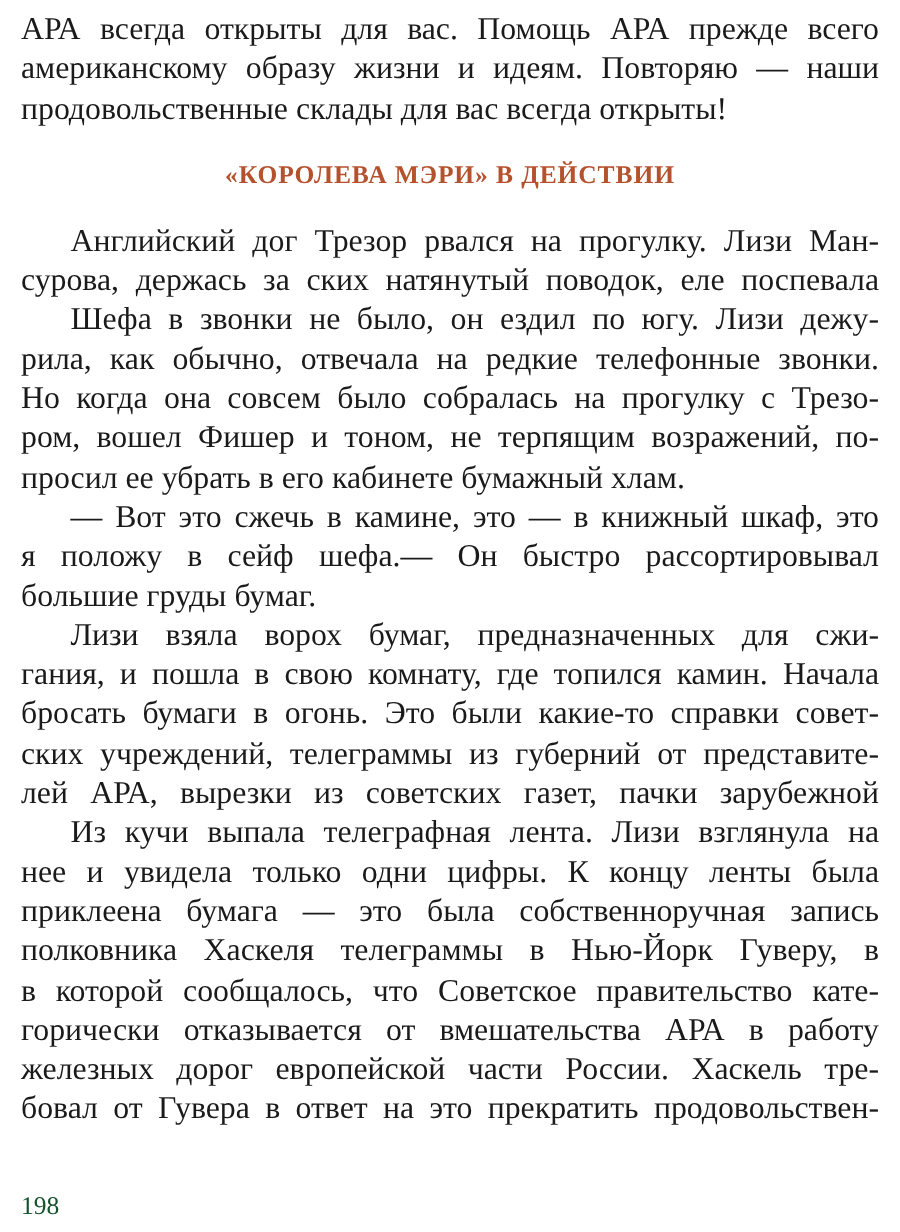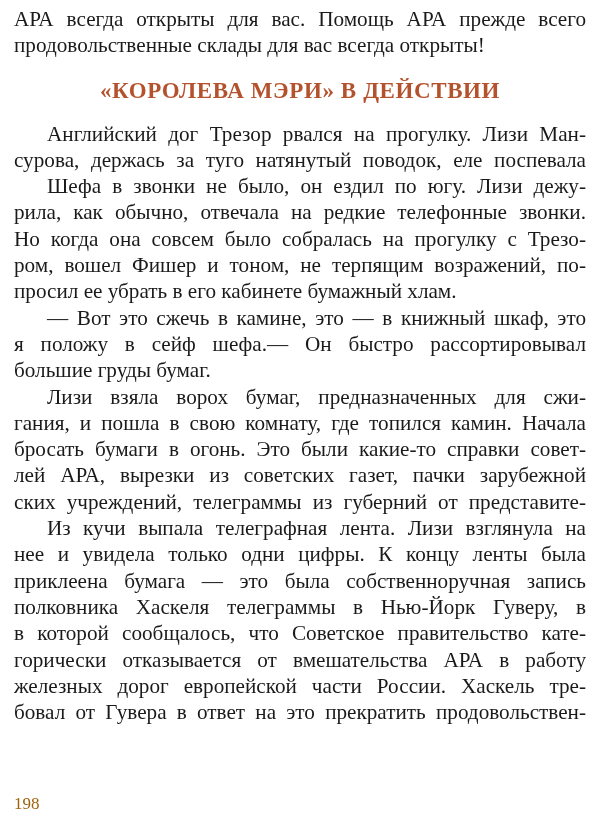--- a/index.html
+++ b/index.html
@@ -7,65 +7,66 @@
   .page {
     position: absolute; left: 14px; top: 6px; width: 572px;
     font-family: "Liberation Serif", "DejaVu Serif", serif;
     font-size: 21.2px; line-height: 26.3px; color: #1a1a1a;
   }
   .line { white-space: nowrap; text-align: justify; text-align-last: justify; display: block; height: 26.3px; }
   .line.last { text-align-last: left; }
   .line.indent { padding-left: 33px; }
   .heading {
     text-align: center; color: #b5522e; font-weight: bold;
-    font-size: 23px; letter-spacing: 0.6px;
+    font-size: 17px; letter-spacing: 0.6px;
     margin: 21px 0 19px 0; height: 22px; line-height: 22px;
   }
   .pagenum {
     position: absolute; left: 14px; top: 794px;
     font-family: "Liberation Serif", "DejaVu Serif", serif;
-    font-size: 17px; color: #a16207;
+    font-size: 17px; color: #14532d;
   }
 </style>
 </head>
 <body>
 
 <div class="page">
   <div>
     <span class="line">АРА всегда открыты для вас. Помощь АРА прежде всего</span>
+    <span class="line">американскому образу жизни и идеям. Повторяю — наши</span>
     <span class="line last">продовольственные склады для вас всегда открыты!</span>
   </div>
 
   <div class="heading">«КОРОЛЕВА МЭРИ» В ДЕЙСТВИИ</div>
 
   <div>
     <span class="line indent">Английский дог Трезор рвался на прогулку. Лизи Ман-</span>
-    <span class="line">сурова, держась за туго натянутый поводок, еле поспевала</span>
+    <span class="line">сурова, держась за ских натянутый поводок, еле поспевала</span>
   </div>
 
   <div>
     <span class="line indent">Шефа в звонки не было, он ездил по югу. Лизи дежу-</span>
     <span class="line">рила, как обычно, отвечала на редкие телефонные звонки.</span>
     <span class="line">Но когда она совсем было собралась на прогулку с Трезо-</span>
     <span class="line">ром, вошел Фишер и тоном, не терпящим возражений, по-</span>
     <span class="line last">просил ее убрать в его кабинете бумажный хлам.</span>
   </div>
 
   <div>
     <span class="line indent">— Вот это сжечь в камине, это — в книжный шкаф, это</span>
     <span class="line">я положу в сейф шефа.— Он быстро рассортировывал</span>
     <span class="line last">большие груды бумаг.</span>
   </div>
 
   <div>
     <span class="line indent">Лизи взяла ворох бумаг, предназначенных для сжи-</span>
     <span class="line">гания, и пошла в свою комнату, где топился камин. Начала</span>
     <span class="line">бросать бумаги в огонь. Это были какие-то справки совет-</span>
+    <span class="line">ских учреждений, телеграммы из губерний от представите-</span>
     <span class="line">лей АРА, вырезки из советских газет, пачки зарубежной</span>
-    <span class="line">ских учреждений, телеграммы из губерний от представите-</span>
   </div>
 
   <div>
     <span class="line indent">Из кучи выпала телеграфная лента. Лизи взглянула на</span>
     <span class="line">нее и увидела только одни цифры. К концу ленты была</span>
     <span class="line">приклеена бумага — это была собственноручная запись</span>
     <span class="line">полковника Хаскеля телеграммы в Нью-Йорк Гуверу, в</span>
     <span class="line">в которой сообщалось, что Советское правительство кате-</span>
     <span class="line">горически отказывается от вмешательства АРА в работу</span>
     <span class="line">железных дорог европейской части России. Хаскель тре-</span>

